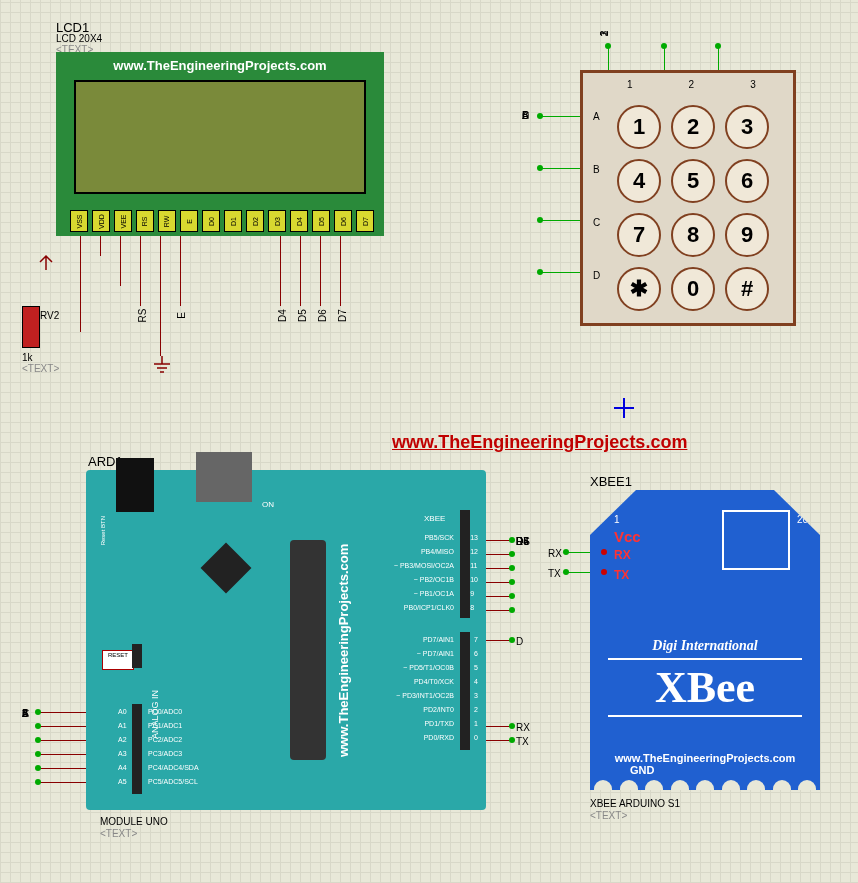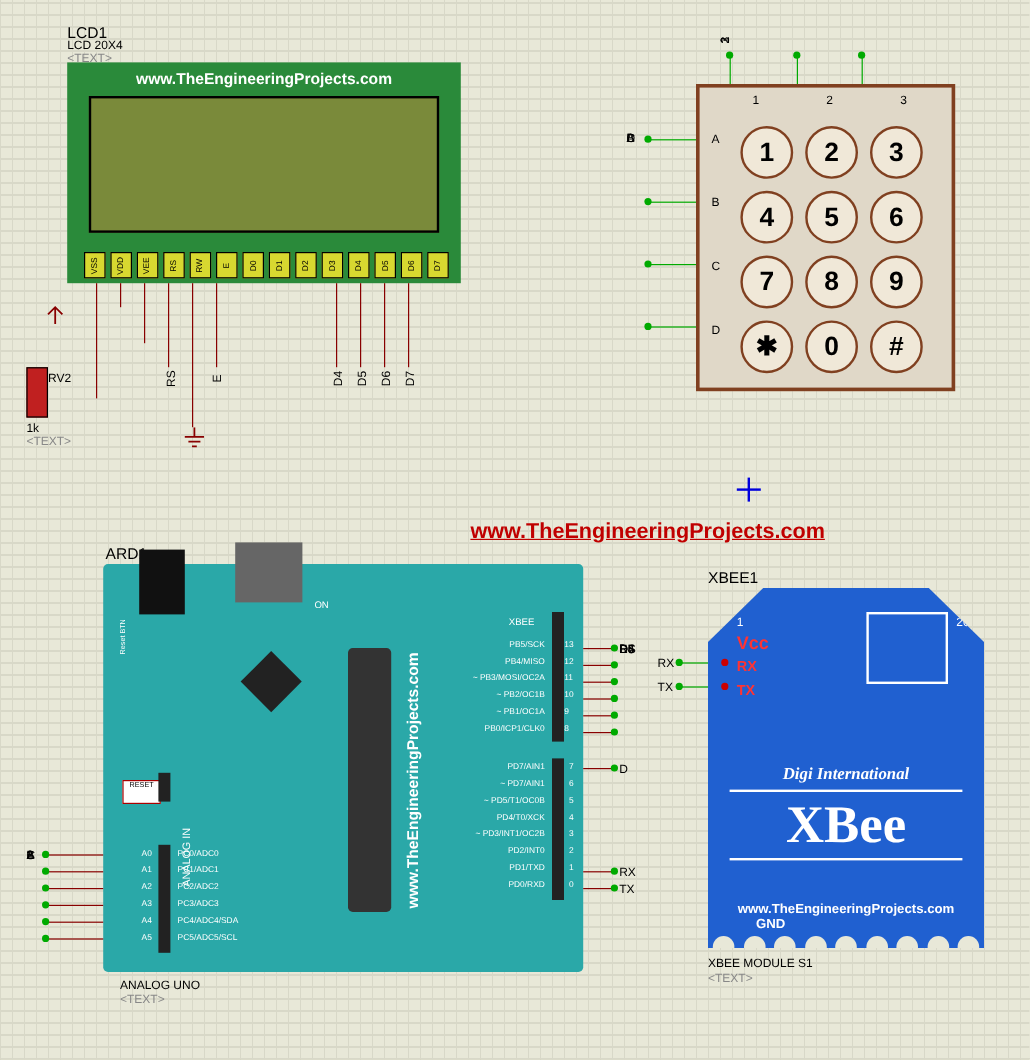--- a/index.html
+++ b/index.html
@@ -319,21 +319,21 @@
 <div class="nodeg" style="left:38px;top:726px"></div>
 <div class="wire" style="left:38px;top:740px;width:48px;height:1px"></div>
 <div class="nodeg" style="left:38px;top:740px"></div>
 <div class="wire" style="left:38px;top:754px;width:48px;height:1px"></div>
 <div class="nodeg" style="left:38px;top:754px"></div>
 <div class="wire" style="left:38px;top:768px;width:48px;height:1px"></div>
 <div class="nodeg" style="left:38px;top:768px"></div>
 <div class="wire" style="left:38px;top:782px;width:48px;height:1px"></div>
 <div class="nodeg" style="left:38px;top:782px"></div>
 
-<div class="lbl-sub" style="left:100px;top:816px">ANALOG UNO</div>
+<div class="lbl-sub" style="left:100px;top:816px">MODULE UNO</div>
 <div class="lbl-txt" style="left:100px;top:828px">&lt;TEXT&gt;</div>
 
 <div class="lbl" style="left:590px;top:474px">XBEE1</div>
 <div class="xb">
   <div class="xb-rect"></div>
   <div class="xb-txt" style="left:24px;top:24px;font-size:10px;font-weight:normal">1</div>
   <div class="xb-txt" style="right:12px;top:24px;font-size:10px;font-weight:normal">20</div>
   <div class="xb-txt" style="left:24px;top:38px;font-size:15px;color:#f33">Vcc</div>
   <div class="xb-txt" style="left:24px;top:58px;font-size:12px;color:#f33">RX</div>
   <div class="xb-txt" style="left:24px;top:78px;font-size:12px;color:#f33">TX</div>
@@ -346,21 +346,21 @@
       <div class="xb-sc"></div>
       <div class="xb-sc"></div>
       <div class="xb-sc"></div>
       <div class="xb-sc"></div>
       <div class="xb-sc"></div>
       <div class="xb-sc"></div>
       <div class="xb-sc"></div>
       <div class="xb-sc"></div>
     </div>
 </div>
-<div class="lbl-sub" style="left:590px;top:798px">XBEE MODULE S1</div>
+<div class="lbl-sub" style="left:590px;top:798px">XBEE ARDUINO S1</div>
 <div class="lbl-txt" style="left:590px;top:810px">&lt;TEXT&gt;</div>
 
 <div class="lbl-sub" style="left:548px;top:548px">RX</div>
 <div class="lbl-sub" style="left:548px;top:568px">TX</div>
 <div class="wire-g" style="left:566px;top:552px;width:24px;height:1px"></div>
 <div class="nodeg" style="left:566px;top:552px"></div>
 <div class="node" style="left:604px;top:552px"></div>
 <div class="wire-g" style="left:566px;top:572px;width:24px;height:1px"></div>
 <div class="nodeg" style="left:566px;top:572px"></div>
 <div class="node" style="left:604px;top:572px"></div>

